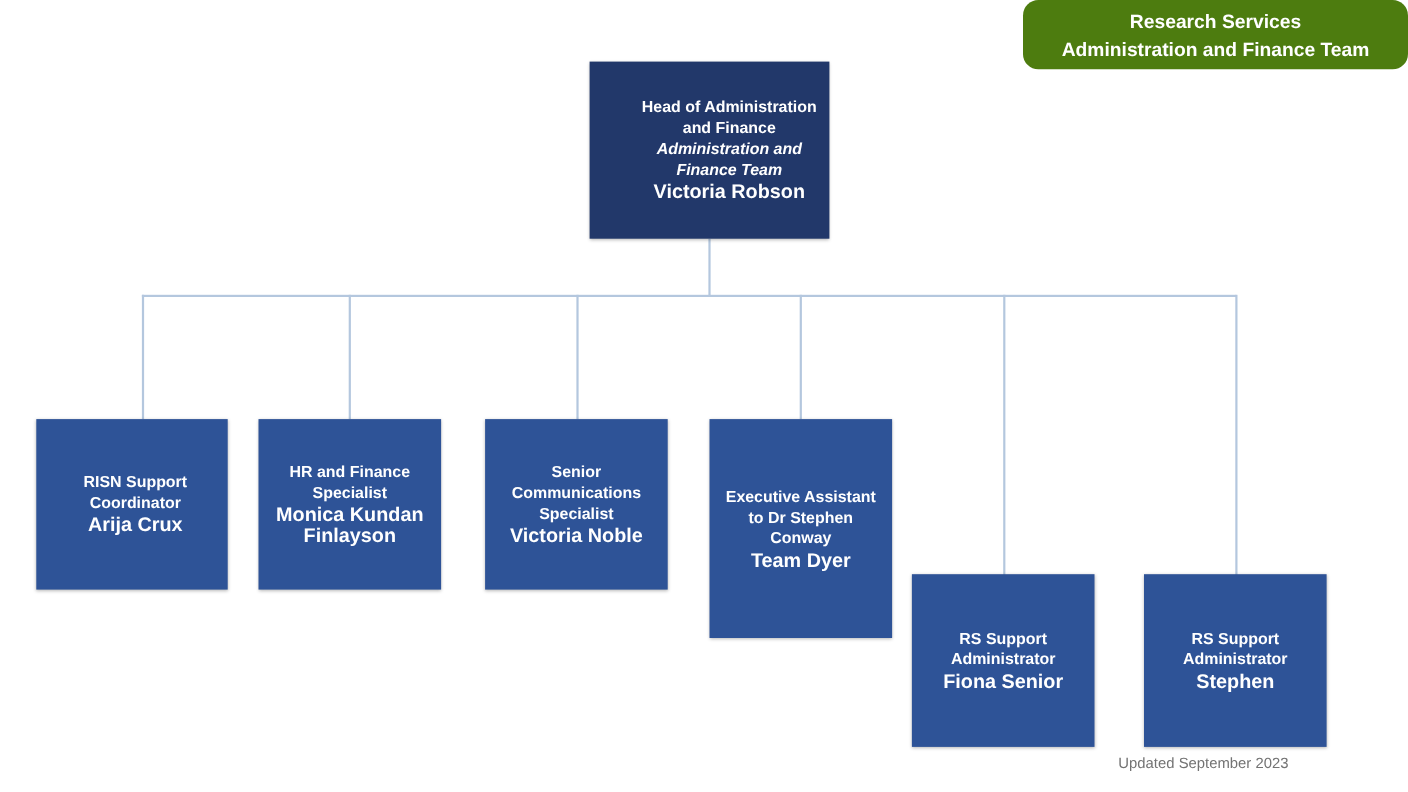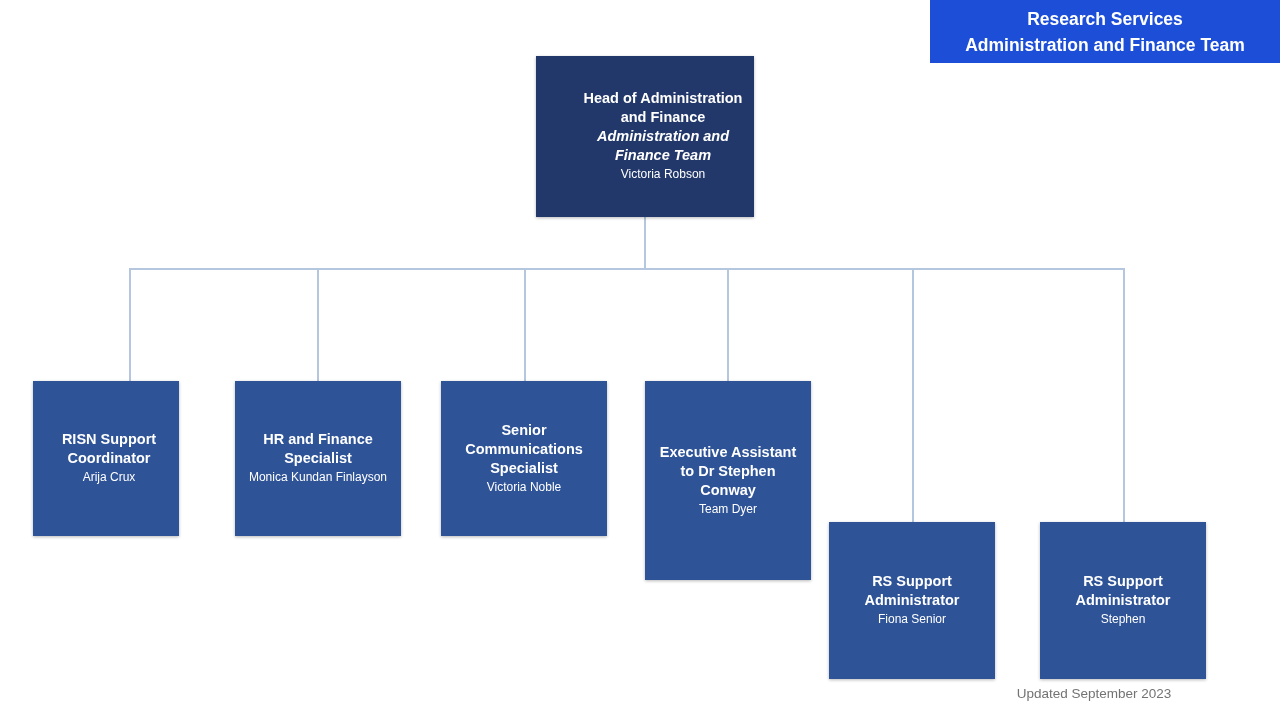--- a/index.html
+++ b/index.html
@@ -17,27 +17,28 @@
     -webkit-font-smoothing: antialiased;
   }
 
   
   .title-banner {
     position: absolute;
     left: 930px;
     top: 0px;
     width: 350px;
     height: 63px;
-    background: #1d4ed8;
+    background: #4d7c0f;
     display: flex;
     flex-direction: column;
     align-items: center;
     justify-content: center;
     box-sizing: border-box;
     padding: 0 6px;
+    border-radius: 14px;
   }
   .title-banner .tline {
     color: #ffffff;
     font-size: 17.5px;
     font-weight: bold;
     line-height: 26px;
     text-align: center;
     white-space: nowrap;
   }
 
@@ -74,22 +75,22 @@
     font-weight: bold;
     line-height: 19px;
   }
   .node .team {
     font-size: 14.5px;
     font-weight: bold;
     font-style: italic;
     line-height: 19px;
   }
   .node .person {
-    font-size: 12px;
-    font-weight: normal;
+    font-size: 18px;
+    font-weight: bold;
     line-height: 19px;
   }
 
   
   .footer-note {
     position: absolute;
     left: 984px;
     top: 686px;
     width: 220px;
     text-align: center;
@@ -119,21 +120,21 @@
   <div class="conn conn-v" style="left:727px; top:268px; height:113px;"></div>
   <div class="conn conn-v" style="left:912px; top:268px; height:255px;"></div>
   <div class="conn conn-v" style="left:1123px; top:268px; height:255px;"></div>
 
   <div class="node root" style="left:536px; top:56px; width:218px; height:161px;">
     <div class="role">Head of Administration and Finance</div>
     <div class="team">Administration and Finance Team</div>
     <div class="person">Victoria Robson</div>
   </div>
 
-  <div class="node child" style="left:33px; top:381px; width:146px; height:155px;padding-left:14px;">
+  <div class="node child" style="left:33px; top:381px; width:174px; height:155px;padding-left:14px;">
     <div class="role">RISN Support Coordinator</div>
     <div class="person">Arija Crux</div>
   </div>
 
   <div class="node child" style="left:441px; top:381px; width:166px; height:155px;">
     <div class="role">Senior Communications Specialist</div>
     <div class="person">Victoria Noble</div>
   </div>
 
   <div class="node child" style="left:235px; top:381px; width:166px; height:155px;">

